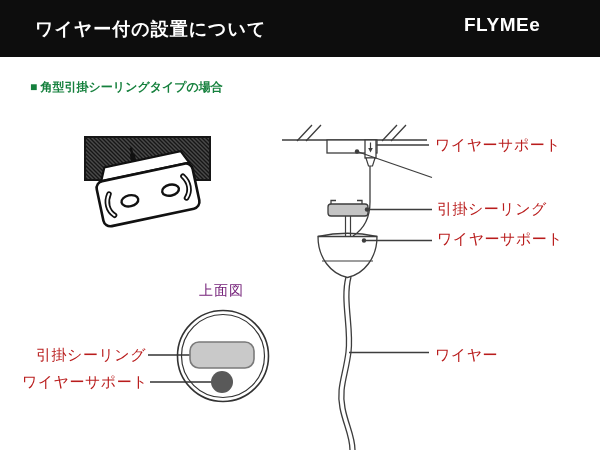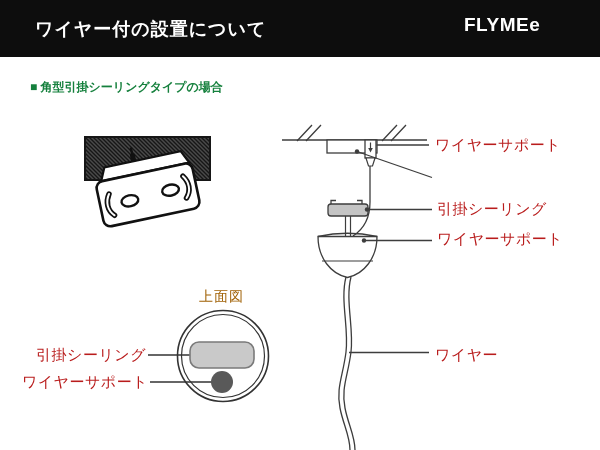--- a/index.html
+++ b/index.html
@@ -13,22 +13,22 @@
         color:#ffffff;letter-spacing:0.5px;white-space:nowrap;}
   
   .section-heading{position:absolute;left:30px;top:79px;font-size:12px;font-weight:bold;
         color:#15803d;white-space:nowrap;}
   
   #diagram{position:absolute;left:0;top:0;z-index:1;}
   
   .lbl{position:absolute;z-index:2;font-size:15px;color:#b91c1c;letter-spacing:0.5px;
        line-height:15px;white-space:nowrap;}
   .lbl-right-align{text-align:right;}
-  .tv-caption{position:absolute;z-index:2;left:199px;top:288px;font-size:14px;
-       color:#a16207;letter-spacing:1px;}
+  .tv-caption{position:absolute;z-index:2;left:199px;top:282px;font-size:14px;
+       color:#701a75;letter-spacing:1px;}
 </style>
 </head>
 <body>
 
 <div id="page">
 
   <div class="header">
     <div class="header-title">ワイヤー付の設置について</div>
     <div class="brand">FLYMEe</div>
   </div>

